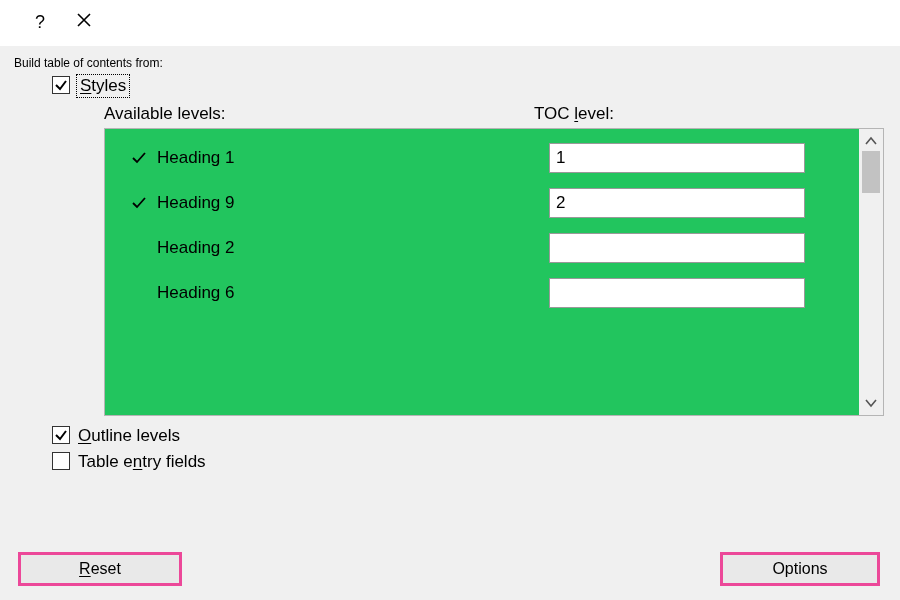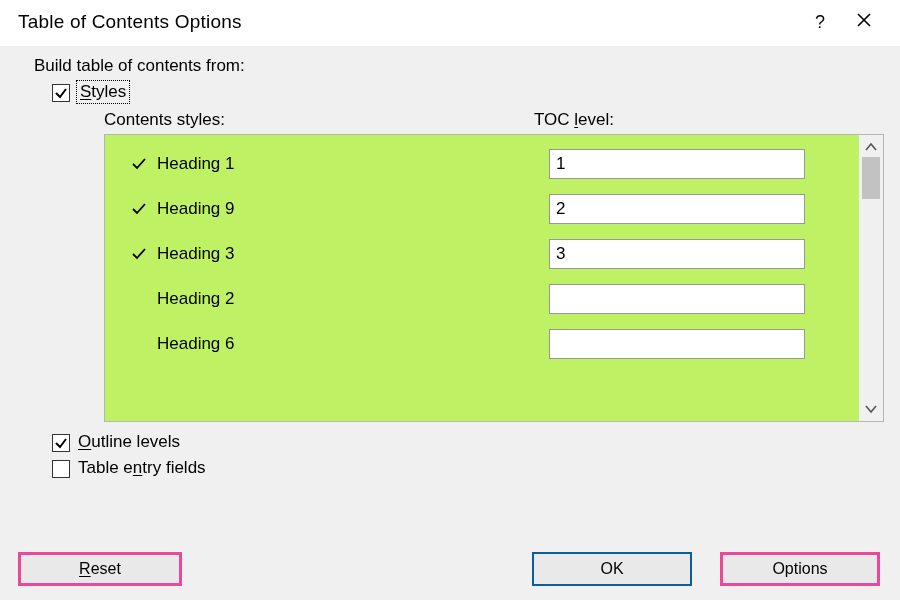--- a/index.html
+++ b/index.html
@@ -41,27 +41,26 @@
     cursor: default;
   }
   .body {
     flex: 1;
     background: #f0f0f0;
     padding: 10px 16px 6px 14px;
     display: flex;
     flex-direction: column;
   }
   .build-label {
-    font-size: 17px;
+    font-size: 12px;
     margin-bottom: 6px;
-    margin-left: 20px;
   }
   .cb-row {
     display: flex;
-    align-items: flex-end;
+    align-items: flex-start;
     gap: 8px;
     margin-left: 38px;
     margin-bottom: 4px;
   }
   .checkbox {
     width: 18px;
     height: 18px;
     border: 1.5px solid #333;
     background: #fff;
     display: flex;
@@ -81,21 +80,21 @@
     font-size: 17px;
     margin-top: 4px;
     margin-bottom: 4px;
   }
   .headers-row .col-avail { flex: 0 0 430px; }
   .headers-row .col-toc { }
   .list-wrap {
     display: flex;
     margin-left: 90px;
     border: 1px solid #b5b5b5;
-    background: #bef264;
+    background: #22c55e;
     height: 288px;
   }
   .list-body {
     flex: 1;
     padding: 6px 20px 6px 20px;
   }
   .style-row {
     display: flex;
     align-items: center;
     height: 45px;
@@ -182,21 +181,20 @@
   .spacer { flex: 1; }
   .btn + .btn { margin-left: 28px; }
   .underline-access { text-decoration: underline; text-underline-offset: 2px; }
 </style>
 </head>
 <body>
 
 <div class="dialog">
 
   <div class="titlebar">
-    <div class="titlebar-title">Table of Contents Options</div>
     <div class="titlebar-btn">
       <span>?</span>
     </div>
     <div class="titlebar-btn">
       <span>
         <svg width="16" height="16" viewBox="0 0 16 16">
             <path d="M2 2 L14 14 M14 2 L2 14" stroke="#000" stroke-width="1.6" fill="none"></path>
           </svg>
       </span>
     </div>
@@ -211,21 +209,21 @@
         <svg width="14" height="14" viewBox="0 0 14 14">
             <path d="M2 7 L6 11 L12 3" stroke="#000" stroke-width="2" fill="none"></path>
           </svg>
       </div>
       <span class="dotted-focus" style="font-size:17px;">
         <span class="underline-access">S</span><span>tyles</span>
       </span>
     </div>
 
     <div class="headers-row">
-      <div class="col-avail">Contents styles:</div>
+      <div class="col-avail">Available levels:</div>
       <div class="col-toc">TOC <span class="underline-access">l</span>evel:</div>
     </div>
 
     <div class="list-wrap">
       <div class="list-body">
 
         <div class="style-row">
           <div class="check-col">
               <svg width="14" height="12" viewBox="0 0 14 12">
                 <path d="M1 6 L5 10 L13 1" stroke="#000" stroke-width="1.8" fill="none"></path>
@@ -238,29 +236,20 @@
         <div class="style-row">
           <div class="check-col">
               <svg width="14" height="12" viewBox="0 0 14 12">
                 <path d="M1 6 L5 10 L13 1" stroke="#000" stroke-width="1.8" fill="none"></path>
               </svg>
             </div>
           <div class="name-col">Heading 9</div>
           <div class="level-col"><input class="level-input" value="2" style=""></div>
         </div>
 
-        <div class="style-row">
-          <div class="check-col">
-              <svg width="14" height="12" viewBox="0 0 14 12">
-                <path d="M1 6 L5 10 L13 1" stroke="#000" stroke-width="1.8" fill="none"></path>
-              </svg>
-            </div>
-          <div class="name-col">Heading 3</div>
-          <div class="level-col"><input class="level-input" value="3" style=""></div>
-        </div>
 
 
         <div class="style-row">
           <div class="check-col"></div>
           <div class="name-col">Heading 2</div>
           <div class="level-col"><input class="level-input" value="" style=""></div>
         </div>
 
         <div class="style-row">
           <div class="check-col"></div>
@@ -305,21 +294,18 @@
       </div>
     </div>
 
   </div>
 
   <div class="footer">
     <div class="btn reset">
       <span><span class="underline-access">R</span><span>eset</span></span>
     </div>
     <div class="spacer"></div>
-    <div class="btn default">
-      <span>OK</span>
-    </div>
     <div class="btn">
       <span>Options</span>
     </div>
   </div>
 
 </div>
 
 </body></html>

